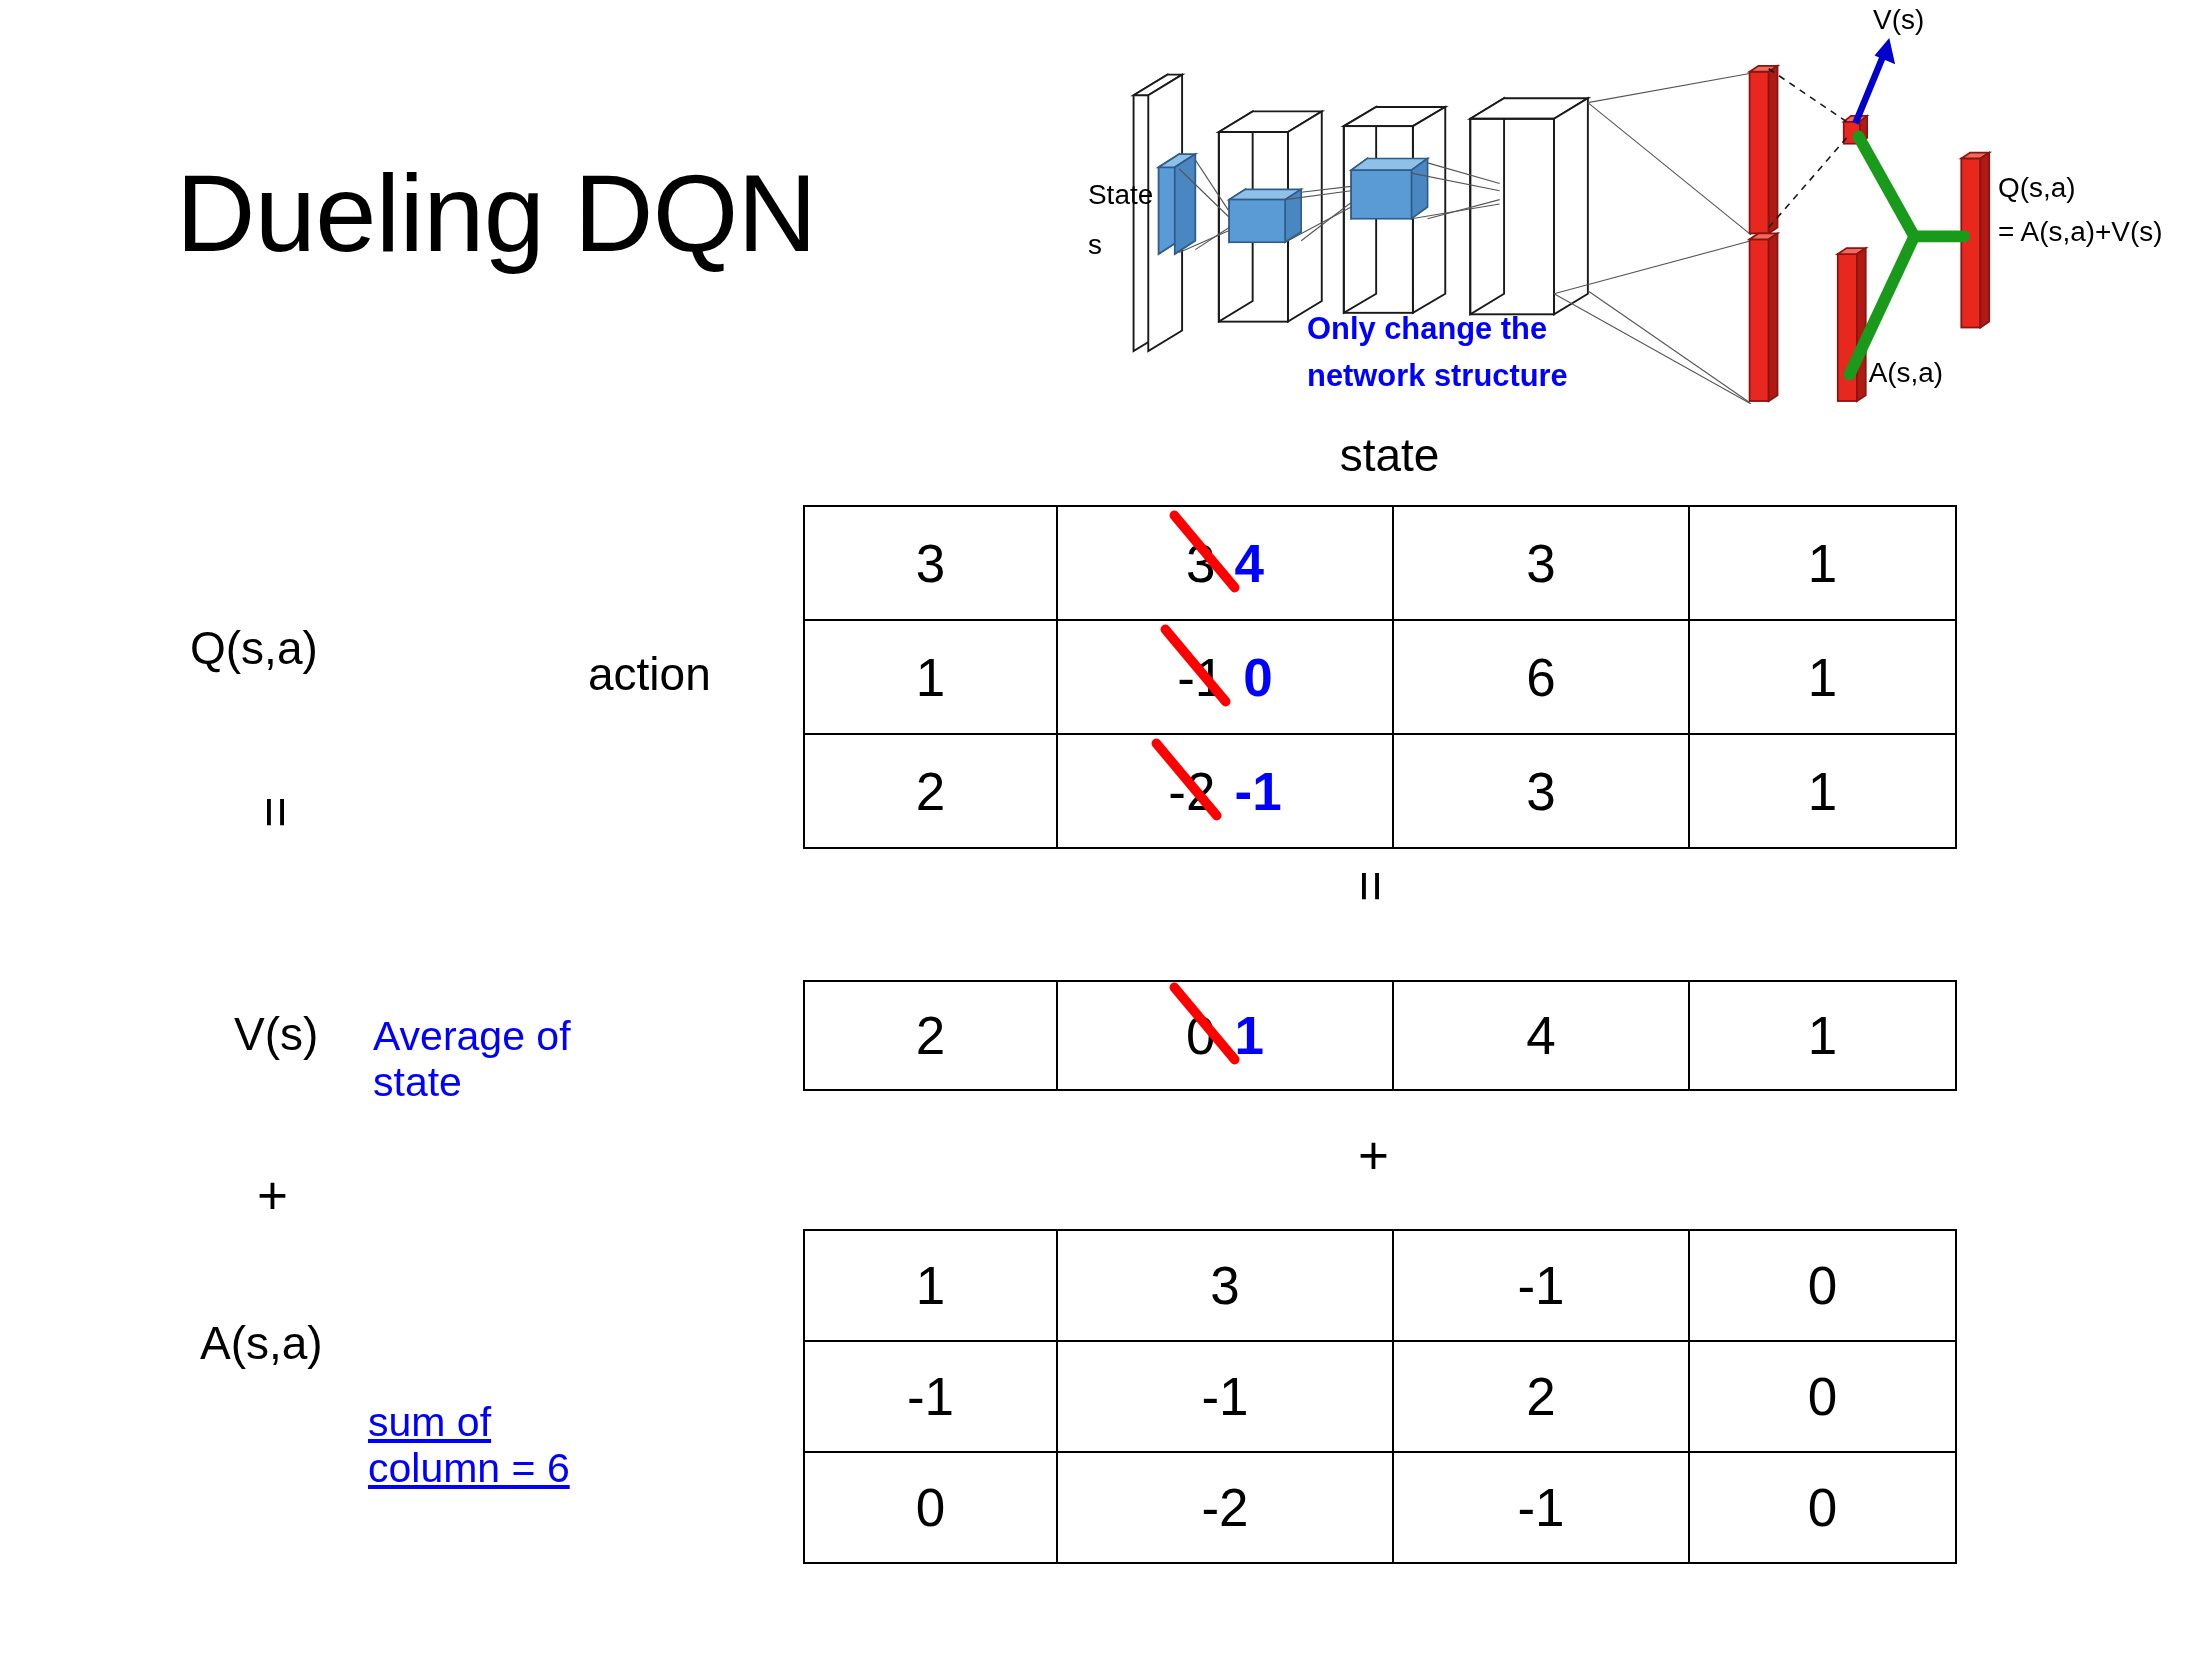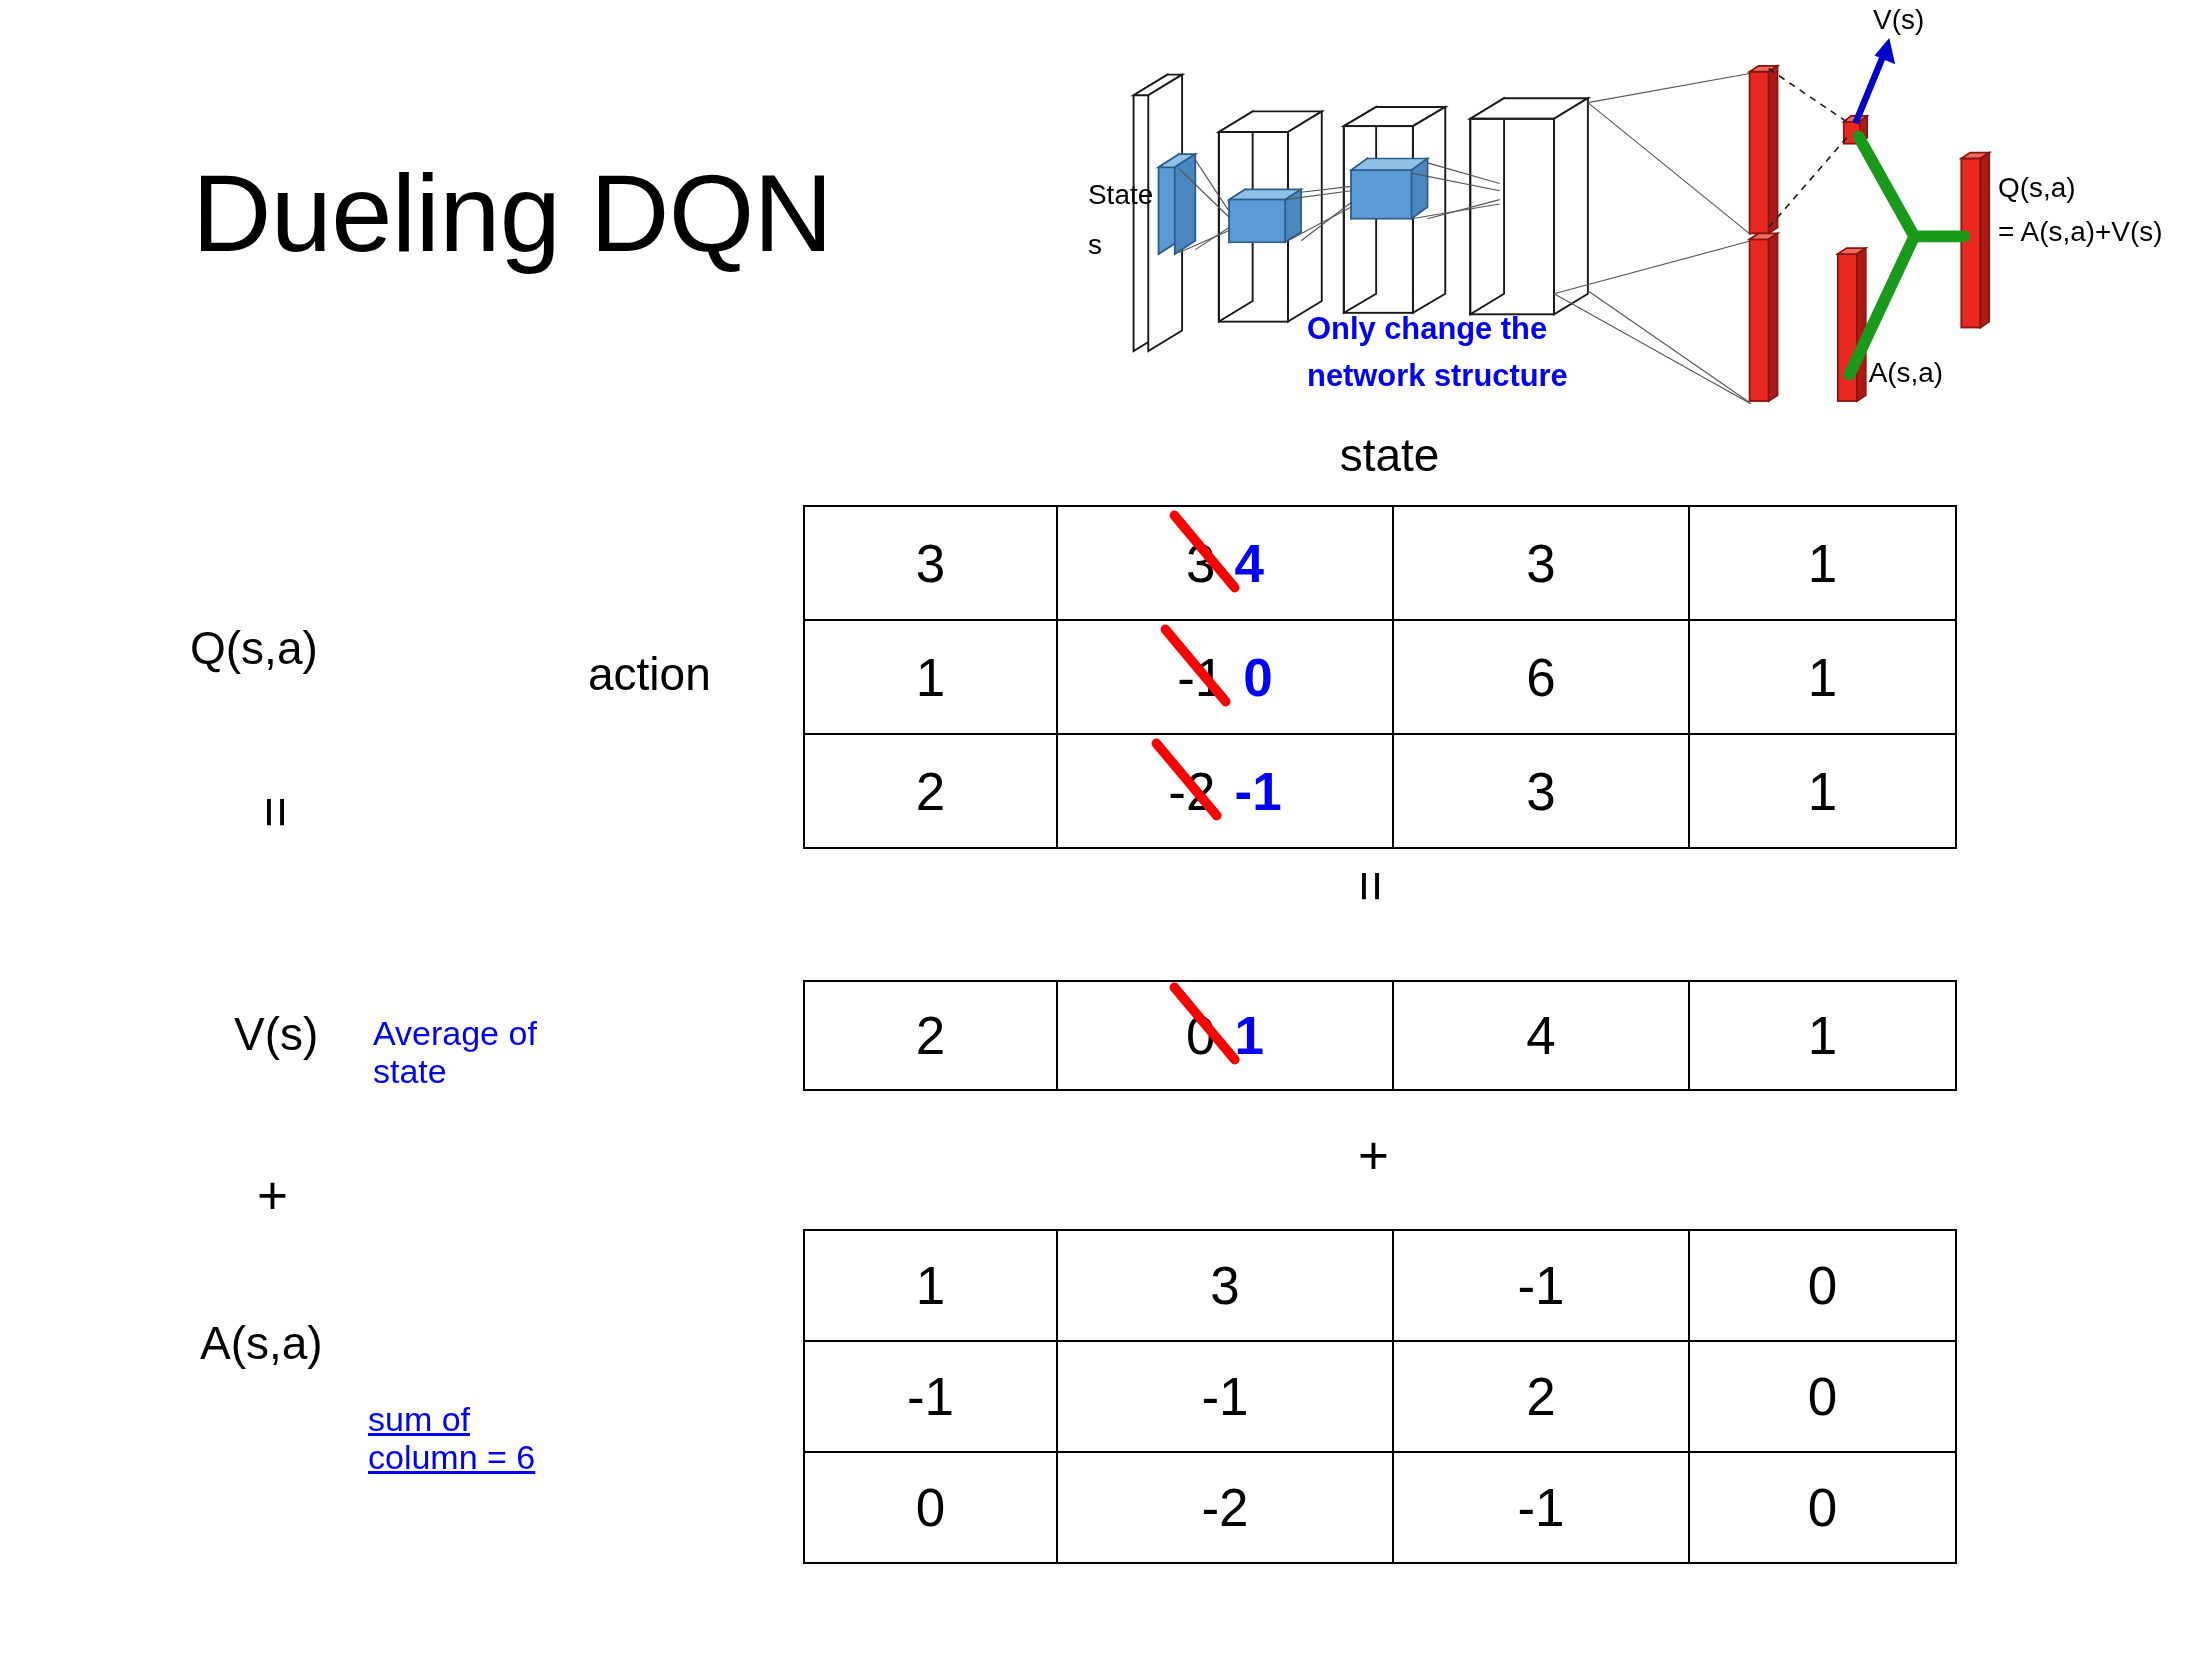--- a/index.html
+++ b/index.html
@@ -15,21 +15,20 @@
   
   #slide-title{
     left:176px; top:158px;
     font-family:"Liberation Sans", sans-serif;
     font-size:110px;
     font-weight:400;
     color:#000000;
     letter-spacing:-0.7px;
     line-height:1;
     white-space:nowrap;
-    margin-left:16px;
   }
 
   
   #network-diagram{
     left:1088px; top:7.4px;
     width:1110px; height:397px;
   }
   #network-diagram svg{display:block;}
 
   
@@ -41,21 +40,21 @@
     color:#000;
   }
 
   
   .left-label{
     font-size:46px;
     color:#000;
     white-space:nowrap;
   }
   .blue-note{
-    font-size:34px;
+    font-size:41px;
     color:#0000ff;
     line-height:1.12;
     white-space:nowrap;
   }
   .op-sym{
     font-size:53px;
     color:#000;
     font-weight:400;
     line-height:1;
   }

